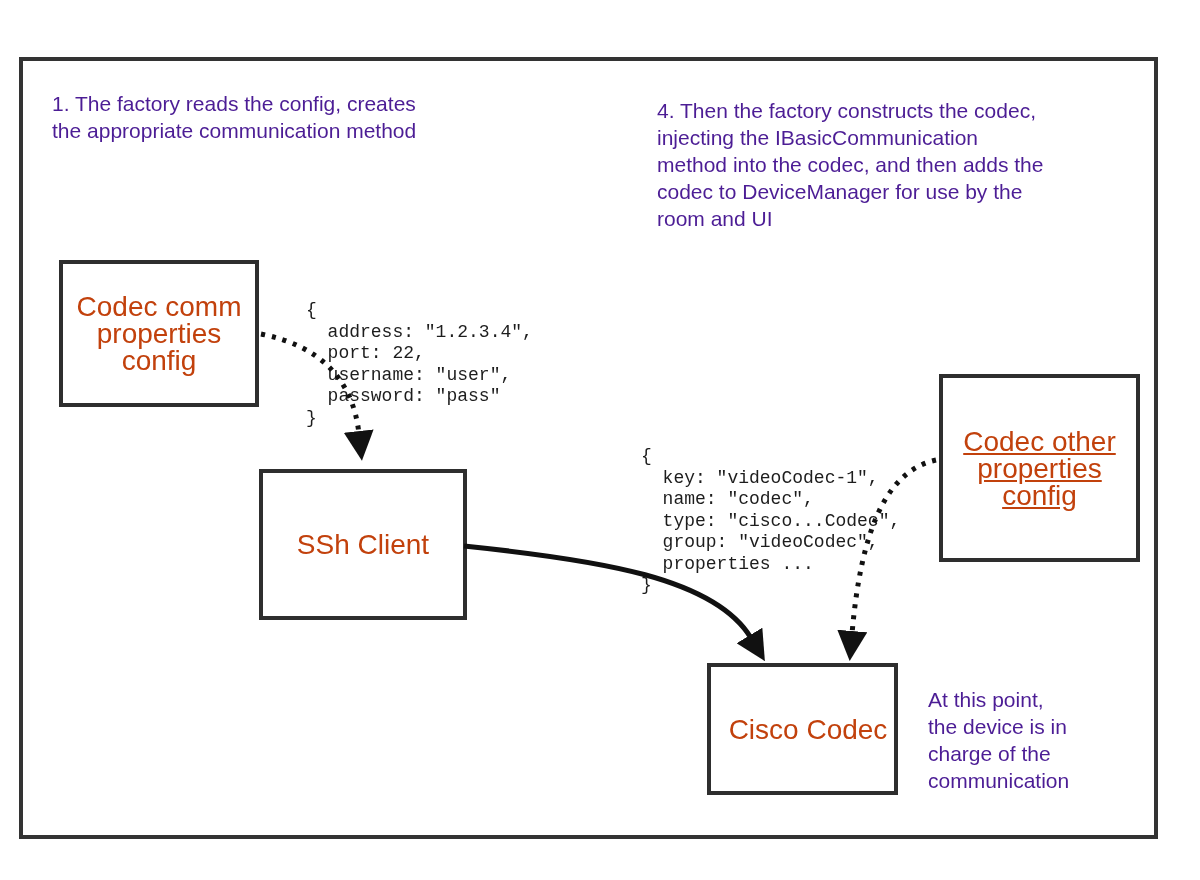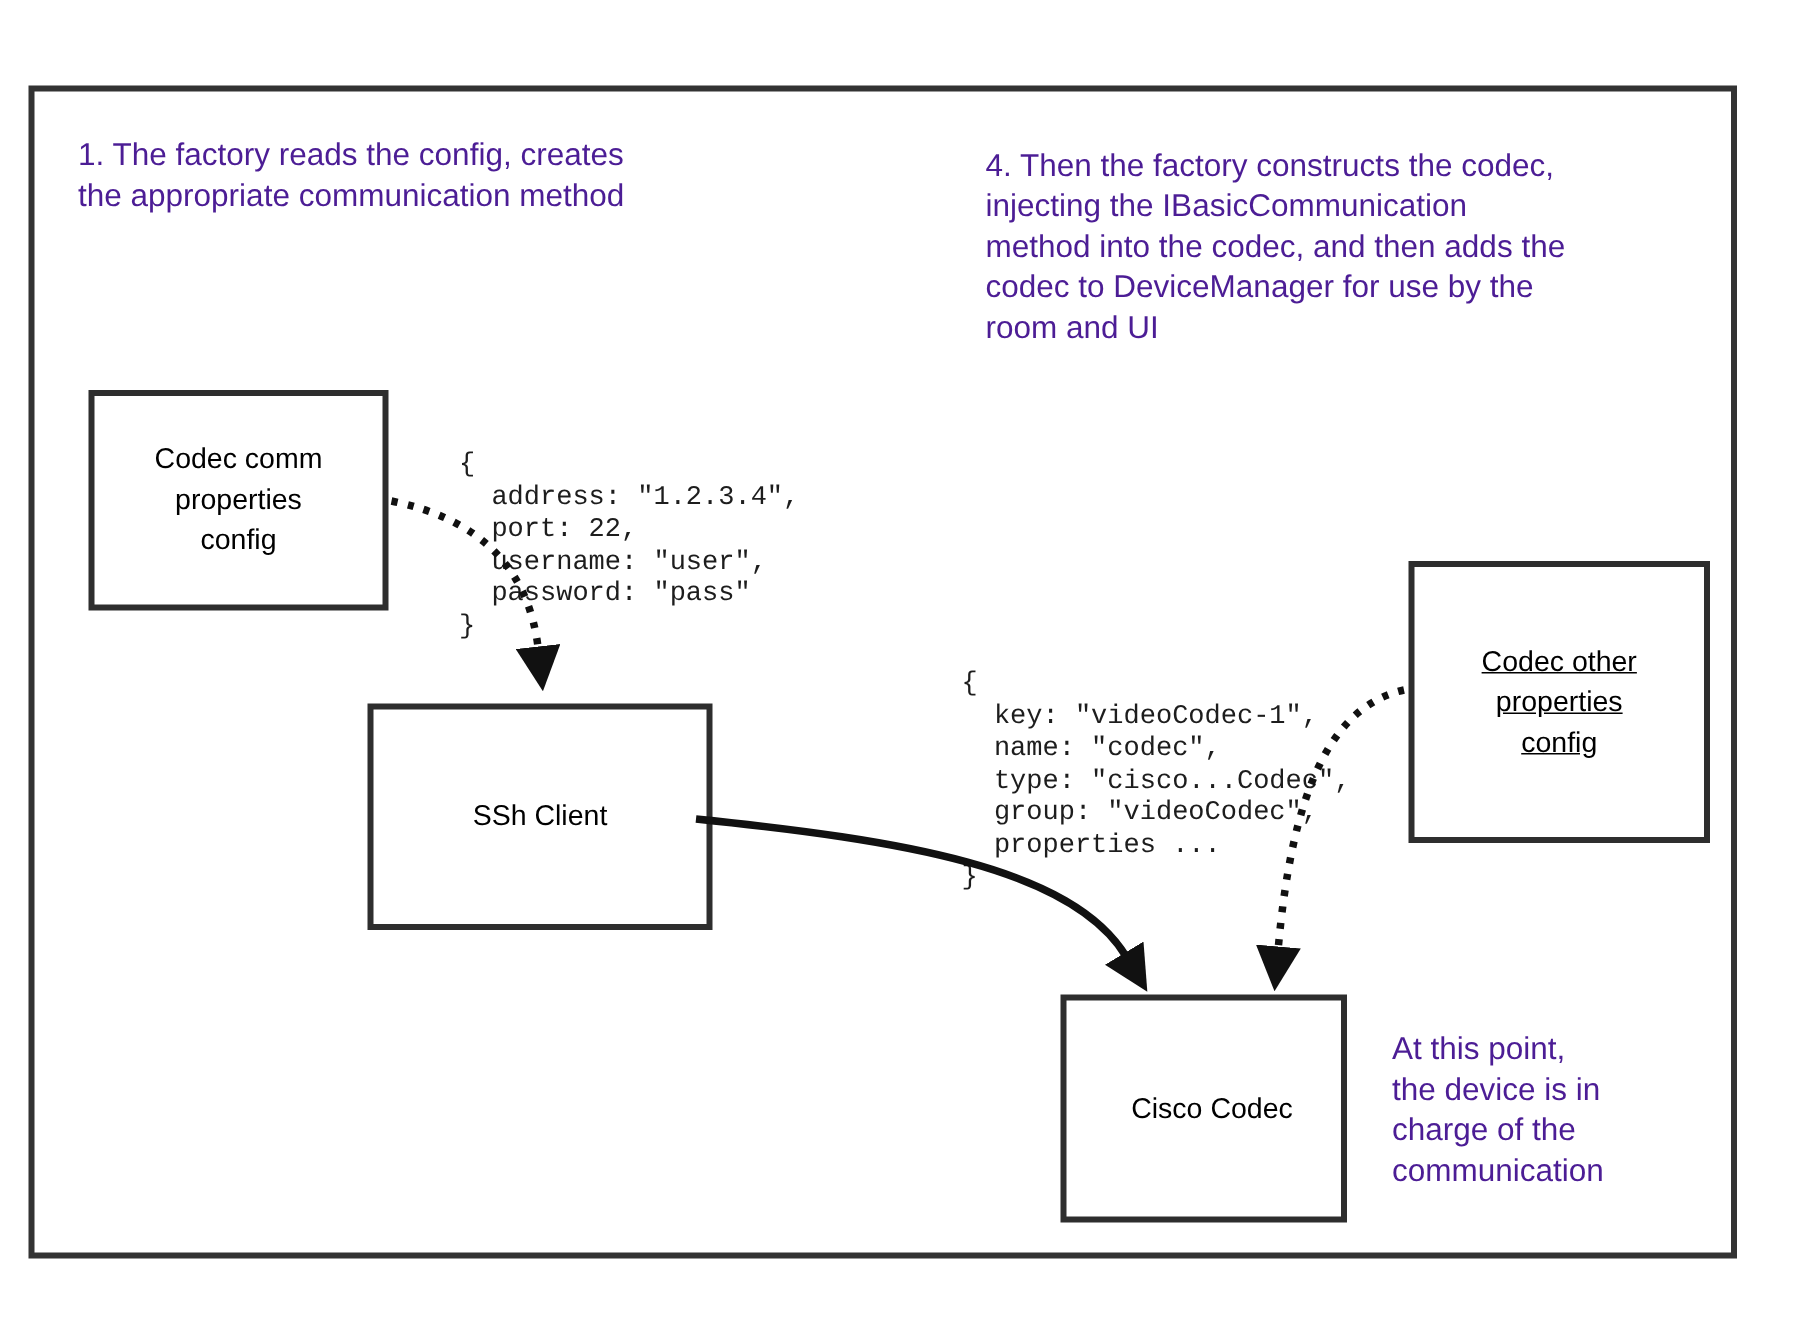--- a/index.html
+++ b/index.html
@@ -32,30 +32,30 @@
     white-space: pre-line;
   }
   .node {
     position: absolute;
     border: 4px solid #2e2e2e;
     background: #ffffff;
     display: flex;
     align-items: center;
     justify-content: center;
     text-align: center;
-    color: #000000;
-    font-size: 19px;
+    color: #c2410c;
+    font-size: 28px;
     line-height: 27px;
     white-space: pre-line;
     box-sizing: border-box;
   }
   .node-codec-comm  { left: 59px;  top: 260px; width: 200px; height: 147px; }
-  .node-ssh-client  { left: 245px; top: 469px; width: 230px; height: 151px; }
+  .node-ssh-client  { left: 259px; top: 469px; width: 208px; height: 151px; }
   .node-codec-other { left: 939px; top: 374px; width: 201px; height: 188px; text-decoration: underline; }
-  .node-cisco-codec { left: 707px; top: 663px; width: 191px; height: 152px; padding-left: 11px; }
+  .node-cisco-codec { left: 707px; top: 663px; width: 191px; height: 132px; padding-left: 11px; }
   pre.code {
     position: absolute;
     margin: 0;
     font-family: "Liberation Mono", monospace;
     font-size: 18px;
     line-height: 21.5px;
     color: #1d1d1d;
     white-space: pre;
   }
   .code-comm  { left: 306px; top: 300px; }

